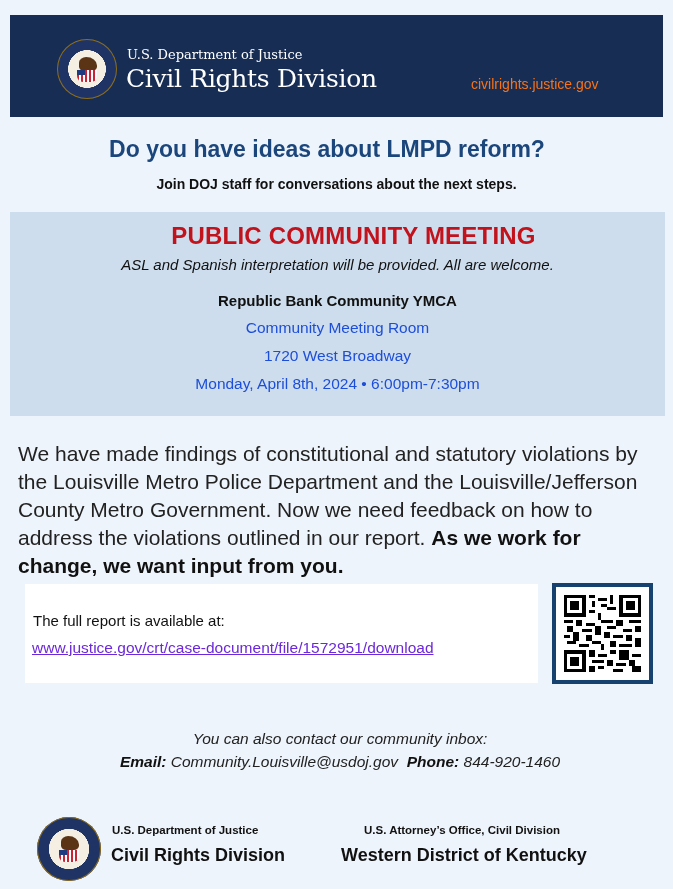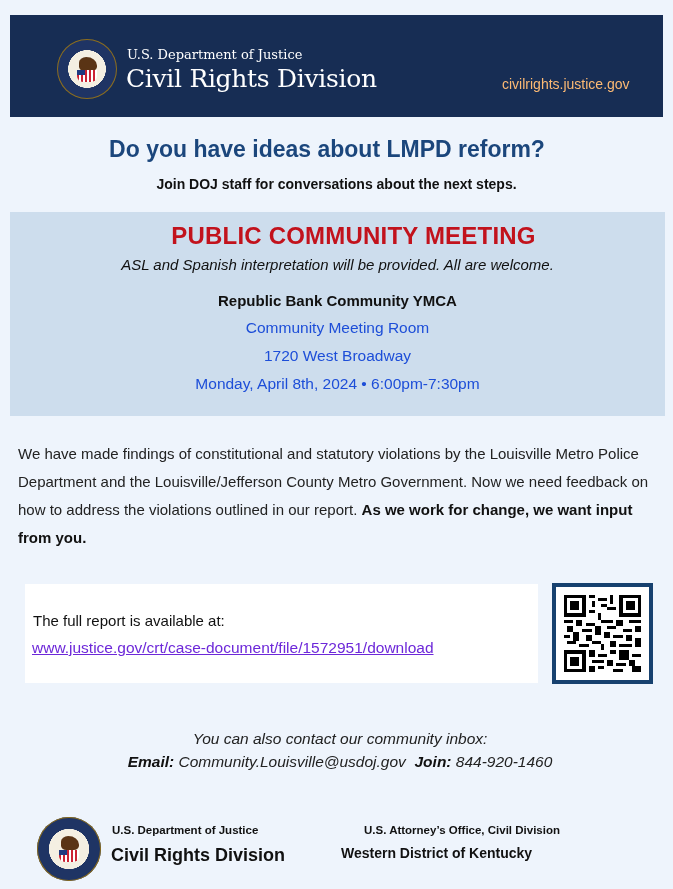--- a/index.html
+++ b/index.html
@@ -36,21 +36,21 @@
     .banner .dept {
       position: absolute; left: 117px; top: 32px;
       font-family: "DejaVu Serif", serif; font-size: 13px; color: #fff;
     }
     .banner .division {
       position: absolute; left: 116px; top: 49px;
       font-family: "DejaVu Serif", serif; font-size: 25px; color: #fff; letter-spacing: -0.3px;
     }
     .banner .url {
       position: absolute; left: 461px; top: 61px;
-      font-size: 14px; color: #fdba74; margin-left: 31px;
+      font-size: 14px; color: #f97316;
     }
     .headline {
       position: absolute; left: 0; top: 136px; width: 654px; text-align: center;
       font-size: 23px; font-weight: bold; color: #1b467c;
     }
     .subheadline {
       position: absolute; left: 0; top: 176px; width: 673px; text-align: center;
       font-size: 14px; font-weight: bold; color: #111;
     }
     .meeting {
@@ -71,21 +71,21 @@
       font-size: 15px; font-weight: bold; color: #111;
     }
     .meeting .room, .meeting .address, .meeting .datetime {
       position: absolute; left: 0; width: 100%; font-size: 15.5px; color: #1d4ed8;
     }
     .meeting .room { top: 107px; }
     .meeting .address { top: 135px; }
     .meeting .datetime { top: 163px; text-align: center; }
     .body-text {
       position: absolute; left: 18px; top: 440px; width: 645px;
-      font-size: 15px; line-height: 28px; color: #222;
+      font-size: 21px; line-height: 28px; color: #222;
     }
     .body-text b { color: #111; }
     .report-box {
       position: absolute; left: 25px; top: 584px; width: 513px; height: 99px;
       background: #ffffff;
     }
     .report-box .label {
       position: absolute; left: 8px; top: 28px; font-size: 15px; font-weight: normal; color: #111;
     }
     .report-box .link {
@@ -105,21 +105,21 @@
       position: absolute; left: 0; top: 753px; width: 680px; text-align: center;
       font-size: 15.5px; font-style: italic; color: #222;
     }
     .contact-line b { font-weight: bold; color: #111; }
     .footer .seal { left: 37px; top: 817px; width: 64px; height: 64px; }
     .footer .seal .eagle { left: 24px; top: 19px; }
     .footer .seal .shield { left: 22px; top: 33px; }
     .footer .dept1 { position: absolute; left: 112px; top: 824px; font-size: 11.5px; font-weight: bold; color: #111; }
     .footer .div1 { position: absolute; left: 111px; top: 845px; font-size: 18px; font-weight: bold; color: #111; }
     .footer .dept2 { position: absolute; left: 364px; top: 824px; font-size: 11.5px; font-weight: bold; color: #111; }
-    .footer .div2 { position: absolute; left: 341px; top: 845px; font-size: 14px; font-weight: bold; color: #111; }
+    .footer .div2 { position: absolute; left: 341px; top: 845px; font-size: 18px; font-weight: bold; color: #111; }
   </style>
 </head>
 <body>
 
 <div class="banner">
   <div class="seal">
     <div class="eagle"></div>
     <div class="shield"></div>
   </div>
   <div class="dept">U.S. Department of Justice</div>
@@ -202,21 +202,21 @@
         <rect x="21" y="21" width="2" height="2"></rect>
         <rect x="8" y="23" width="2" height="2"></rect>
         <rect x="11" y="23" width="2" height="1"></rect>
         <rect x="16" y="24" width="3" height="1"></rect>
         <rect x="22" y="23" width="3" height="2"></rect>
     </g>
   </svg>
 </div>
 
 <div class="contact-intro">You can also contact our community inbox:</div>
-<div class="contact-line"><b>Email:</b> <span>Community.Louisville@usdoj.gov</span>&nbsp; <b>Join:</b> <span>844-920-1460</span></div>
+<div class="contact-line"><b>Email:</b> <span>Community.Louisville@usdoj.gov</span>&nbsp; <b>Phone:</b> <span>844-920-1460</span></div>
 
 <div class="footer">
   <div class="seal">
     <div class="eagle"></div>
     <div class="shield"></div>
   </div>
   <div class="dept1">U.S. Department of Justice</div>
   <div class="div1">Civil Rights Division</div>
   <div class="dept2">U.S. Attorney’s Office, Civil Division</div>
   <div class="div2">Western District of Kentucky</div>

